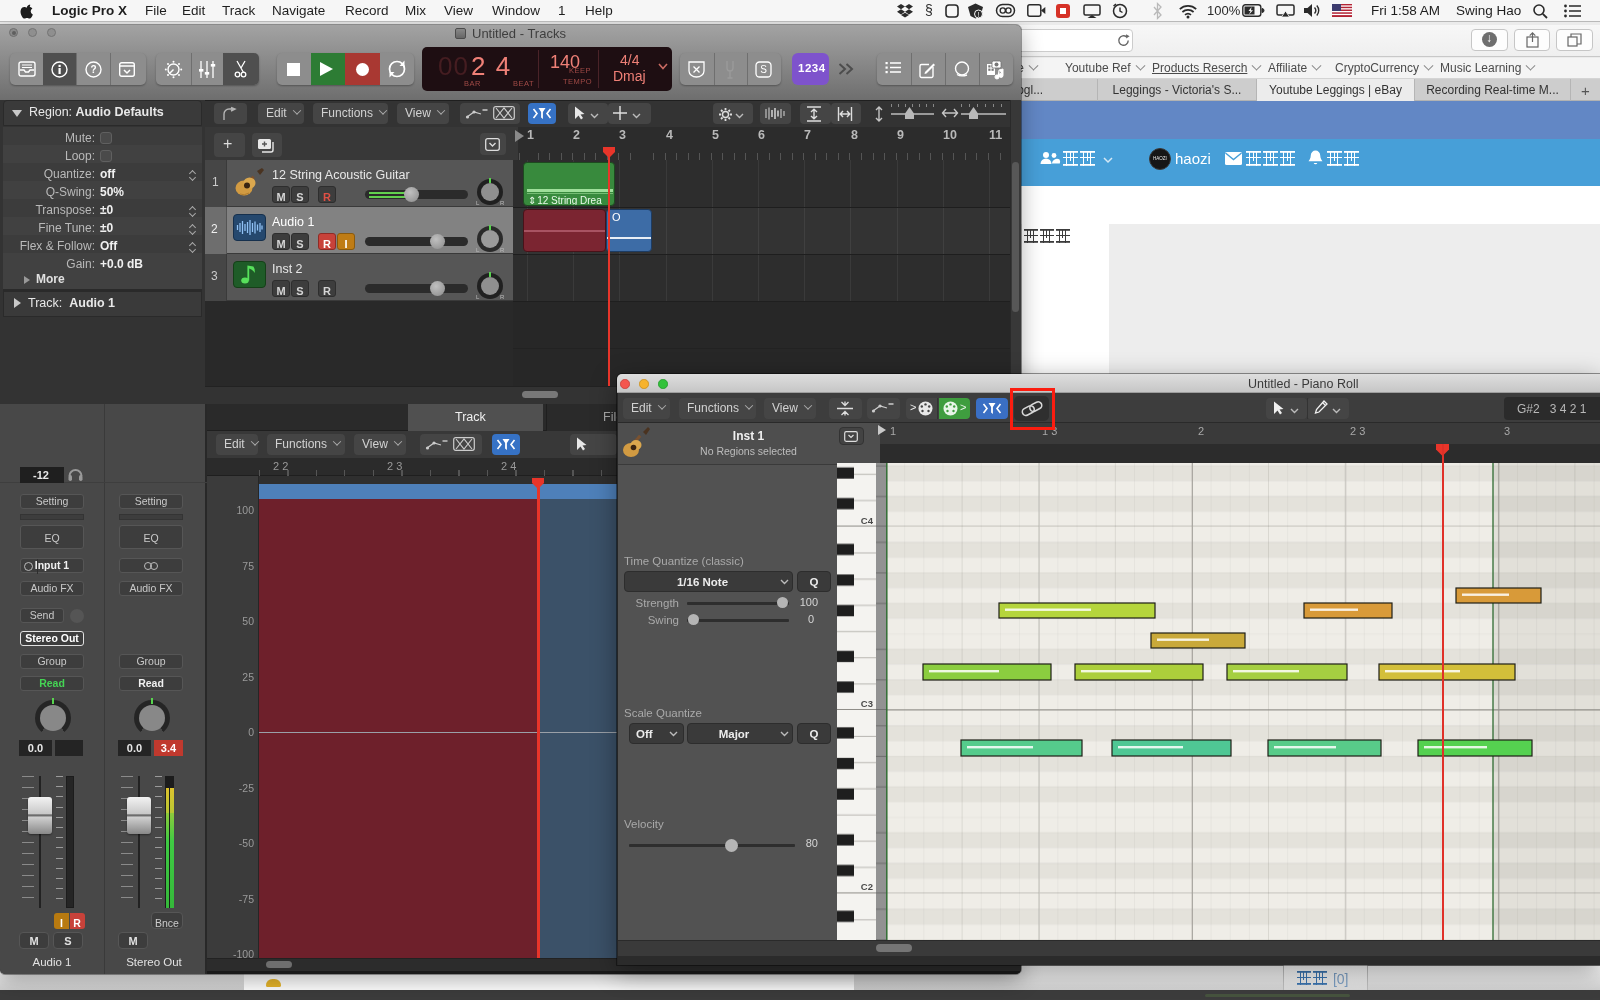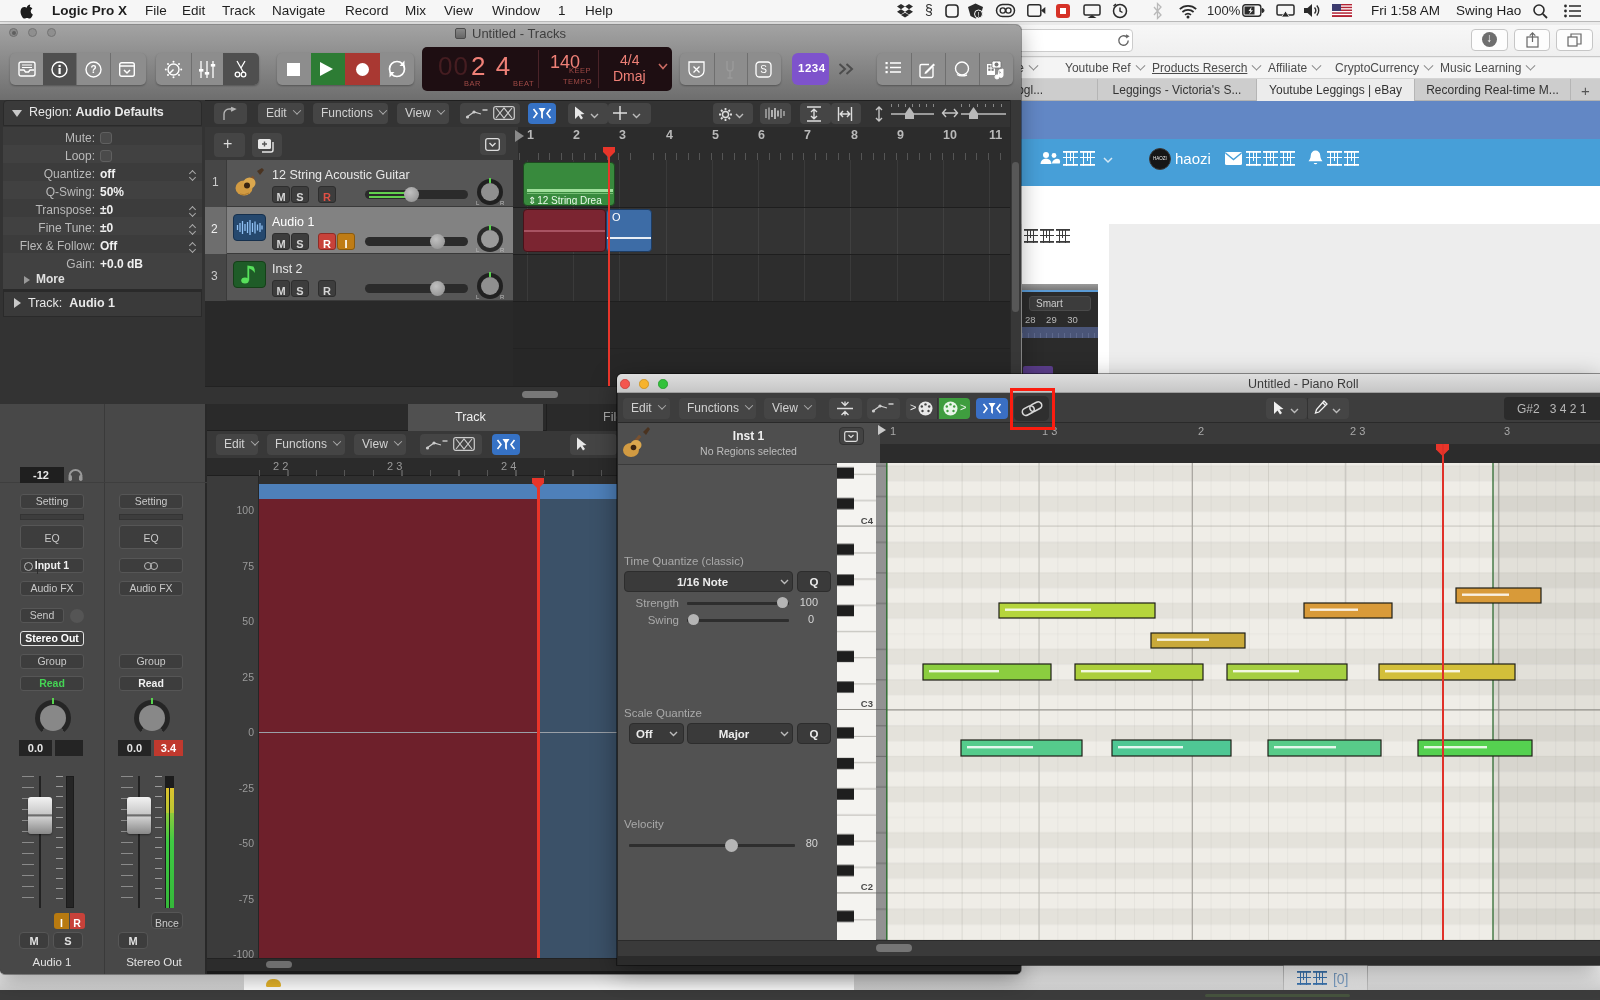--- a/index.html
+++ b/index.html
@@ -80,30 +80,20 @@
         <path d="M7.5 0.5 a4.7 4.7 0 0 1 4.7 4.7 c0 3.5 1.8 5.3 2.3 6 H0.5 c0.5 -0.7 2.3 -2.5 2.3 -6 A4.7 4.7 0 0 1 7.5 0.5 z" fill="#fff"></path>
         <path d="M5.7 13 a1.9 1.9 0 0 0 3.6 0" fill="#fff"></path>
       </svg>
   <div class="tx" style="left:1327px;top:128px;color:#fff;"><span class="cj" style="width:15px;height:15px;"></span><span class="cj" style="width:15px;height:15px;"></span></div>
 
   <div class="ab" style="left:0;top:202px;width:1600px;height:741px;background:linear-gradient(100deg,#ededed 40%,#e7e7e7 42%,#ededed 60%);"></div>
   <div class="ab" style="left:1022px;top:202px;width:87px;height:150px;background:#fff;"></div>
 
   <div class="tx" style="left:1024px;top:206px;color:#3c3c3c;"><span class="cj" style="width:14px;height:14px;"></span><span class="cj" style="width:14px;height:14px;"></span><span class="cj" style="width:14px;height:14px;"></span></div>
 
-  <div class="ab" style="left:1022px;top:262px;width:76px;height:90px;background:#2b2b2b;">
-    <div class="ab" style="left:0;top:0;width:76px;height:6px;background:linear-gradient(#9a9a9a,#7a7a7a);"></div>
-    <div class="ab" style="left:0;top:6px;width:76px;height:2px;background:#5b9bd5;"></div>
-    <div class="ab" style="left:7px;top:12px;width:62px;height:15px;background:#3c3c3c;border:1px solid #4a4a4a;border-radius:3px;"></div>
-    <div class="tx" style="left:14px;top:14px;font-size:10px;color:#ccc;">Smart</div>
-    <div class="tx" style="left:3px;top:30px;font-size:9.5px;color:#bbb;">28&nbsp;&nbsp;&nbsp;&nbsp;29&nbsp;&nbsp;&nbsp;&nbsp;30</div>
-    <div class="ab" style="left:0;top:43px;width:76px;height:11px;background:#4a5578;"></div>
-    <div class="ab" style="left:0;top:49px;width:76px;height:5px;background:repeating-linear-gradient(90deg,#5d688c 0 1px,transparent 1px 6px);"></div>
-    <div class="ab" style="left:1px;top:82px;width:30px;height:8px;background:#5d3f8f;border-radius:2px 2px 0 0;"></div>
-  </div>
 
   <div class="ab" style="left:0;top:943px;width:1600px;height:25px;background:linear-gradient(#fafafa,#cfcfcf);border-top:1px solid #adadad;"></div>
   <div class="ab" style="left:244px;top:948px;width:610px;height:20px;background:#fff;"></div>
   <div class="ab" style="left:266px;top:957px;width:15px;height:8px;border-radius:8px 8px 2px 2px;background:#e8b62a;"></div>
   <div class="ab" style="left:1283px;top:943px;width:85px;height:25px;background:linear-gradient(#fcfcfc,#d8d8d8);border-left:1px solid #bbb;border-right:1px solid #bbb;"></div>
   <div class="tx" style="left:1297px;top:948px;font-size:14px;color:#3a72ad;"><span class="cj" style="width:14px;height:14px;"></span><span class="cj" style="width:14px;height:14px;"></span>&nbsp;<span style="color:#7a9cc0">[0]</span></div>
   <div class="ab" style="left:0;top:968px;width:1600px;height:32px;background:#3c3c3c;"></div>
   <div class="ab" style="left:1205px;top:972px;width:145px;height:3px;background:#49593f;border-radius:2px;opacity:0.8;"></div>
 </div>
 

